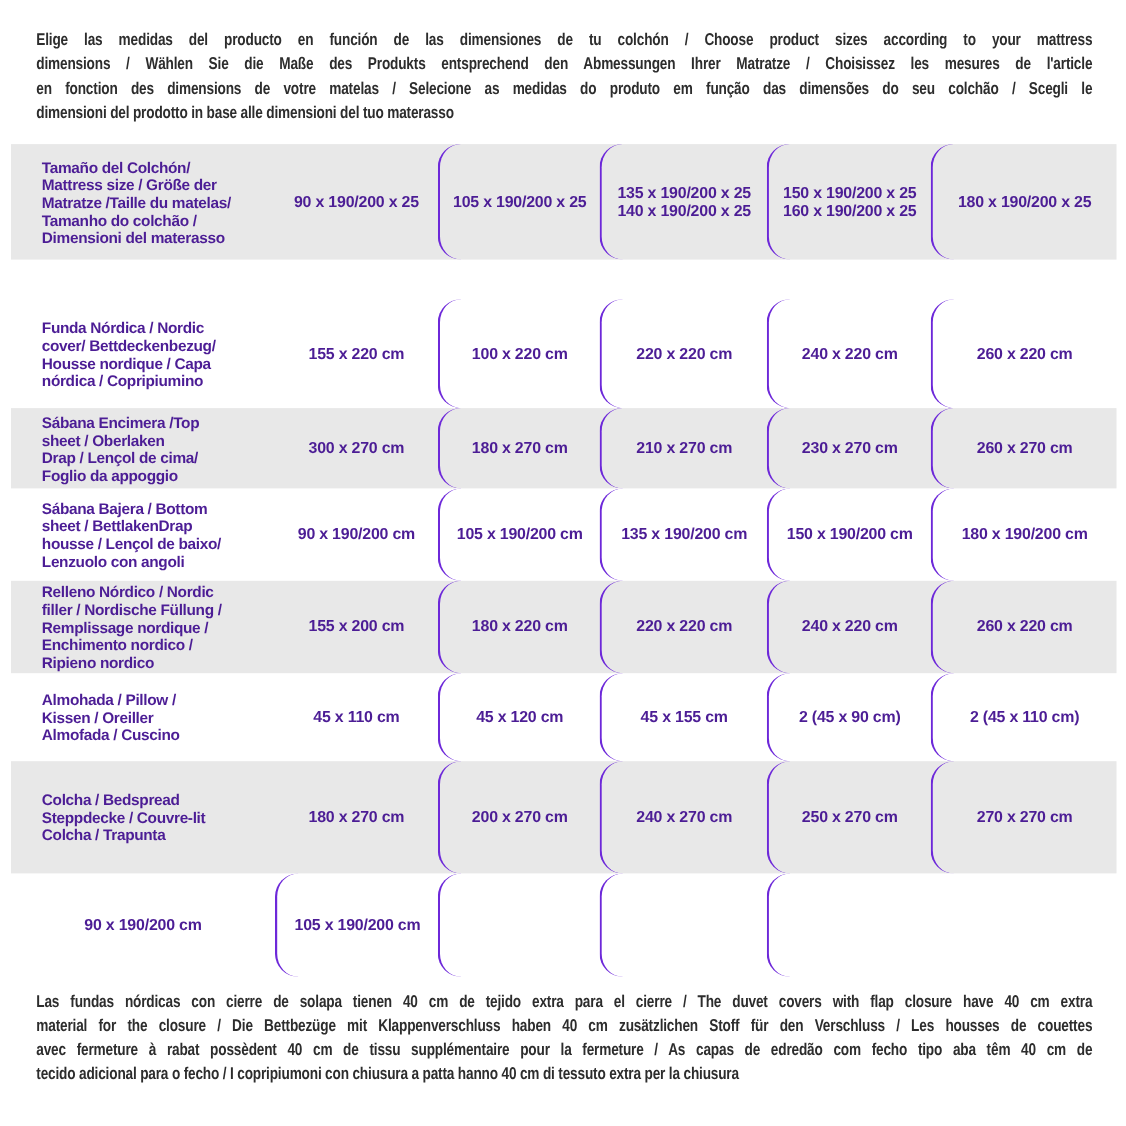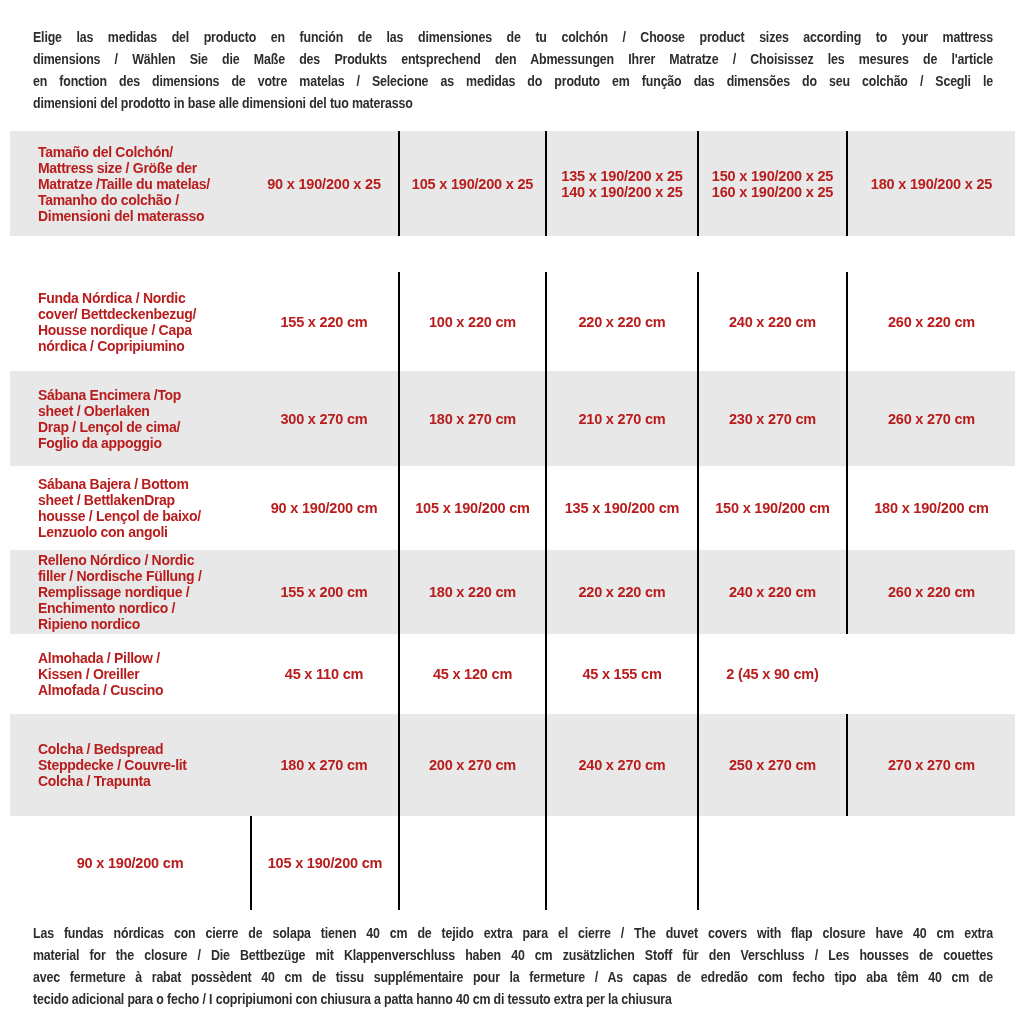--- a/index.html
+++ b/index.html
@@ -43,35 +43,35 @@
     grid-template-columns: 240px 148px 147px 152px 149px 169px;
   }
   .t-row.shade { background: #e8e8e8; }
   .cell {
     display: flex;
     align-items: center;
     justify-content: center;
     text-align: center;
     font-size: 14.5px;
     letter-spacing: -0.2px;
-    color: #b91c1c;
+    color: #4c1d95;
   }
-  .cell.vline { border-left: 2px solid #000000; }
+  .cell.vline { border-left: 2px solid #6d28d9; border-radius: 21px; }
   .label-cell {
     justify-content: flex-start;
     text-align: left;
     padding-left: 28px;
     font-size: 14px;
     line-height: 16px;
     letter-spacing: -0.3px;
   }
   .pre { white-space: pre-line; }
   .h105 { height: 105px; }
   .h99  { height: 99px; margin-top: 36px; }
-  .h95  { height: 95px; }
+  .h95  { height: 73px; }
   .h100 { height: 84px; }
   .h87  { height: 80px; }
   .h102 { height: 102px; }
   .h94  { height: 94px; }
 </style>
 </head>
 <body>
 
 <div class="page">
 
@@ -149,20 +149,21 @@
     </div>
 
     <div class="t-row h87">
       <div class="cell label-cell pre">Almohada / Pillow /
 Kissen / Oreiller
 Almofada / Cuscino</div>
       <div class="cell">45 x 110 cm</div>
       <div class="cell vline">45 x 120 cm</div>
       <div class="cell vline">45 x 155 cm</div>
       <div class="cell vline">2 (45 x 90 cm)</div>
+      <div class="cell vline">2 (45 x 110 cm)</div>
     </div>
 
     <div class="t-row shade h102">
       <div class="cell label-cell pre">Colcha / Bedspread
 Steppdecke / Couvre-lit
 Colcha / Trapunta</div>
       <div class="cell">180 x 270 cm</div>
       <div class="cell vline">200 x 270 cm</div>
       <div class="cell vline">240 x 270 cm</div>
       <div class="cell vline">250 x 270 cm</div>

